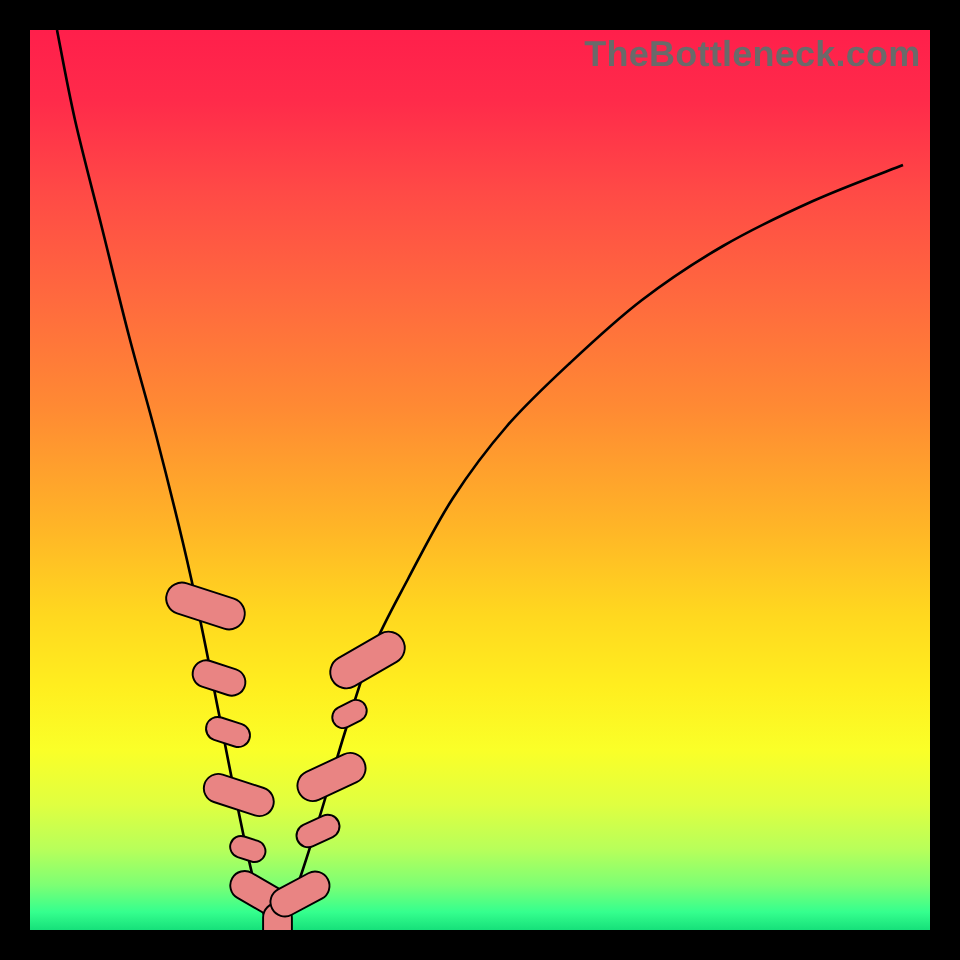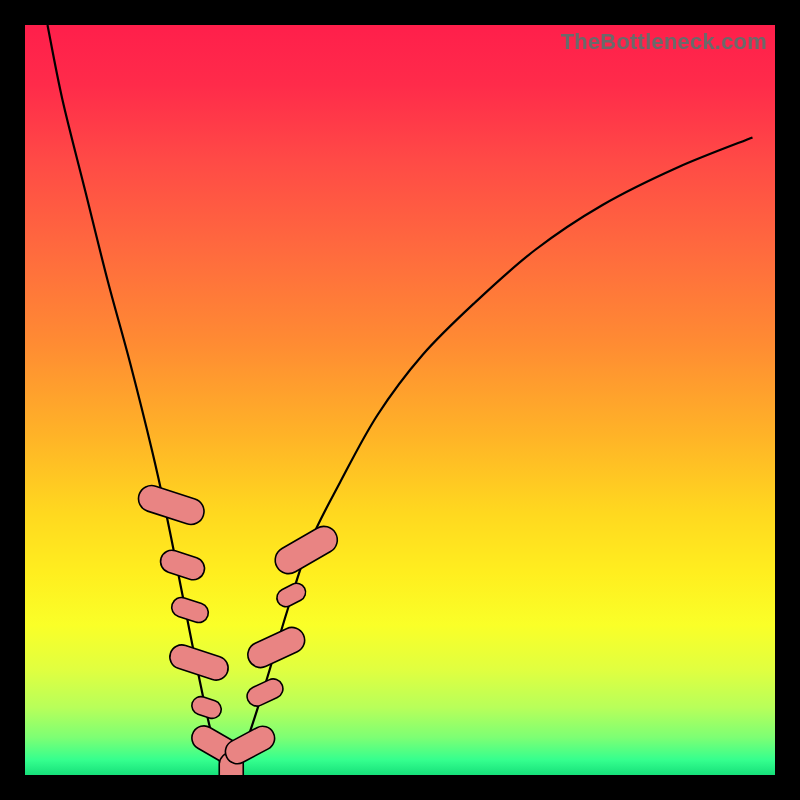--- a/index.html
+++ b/index.html
@@ -30,21 +30,21 @@
       #b8ff5a 91%,
       #7dff74 95%,
       #35ff8e 98%,
       #16e07a 100%);
   }
   .watermark {
     position: absolute;
     top: 4px;
     right: 8px;
     font-family: Arial, Helvetica, sans-serif;
-    font-size: 22px;
+    font-size: 30px;
     font-weight: 600;
     color: #6a6a6a;
     letter-spacing: 0.2px;
     user-select: none;
   }
   svg { position: absolute; left: 0; top: 0; }
   .curve { fill: none; stroke: #000; stroke-width: 2.2; }
   .bead {
     fill: #e98483;
     stroke: #000;

